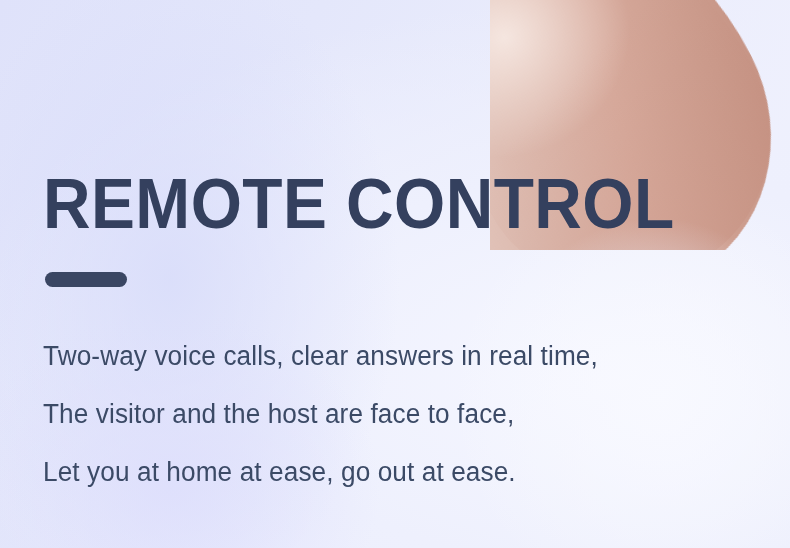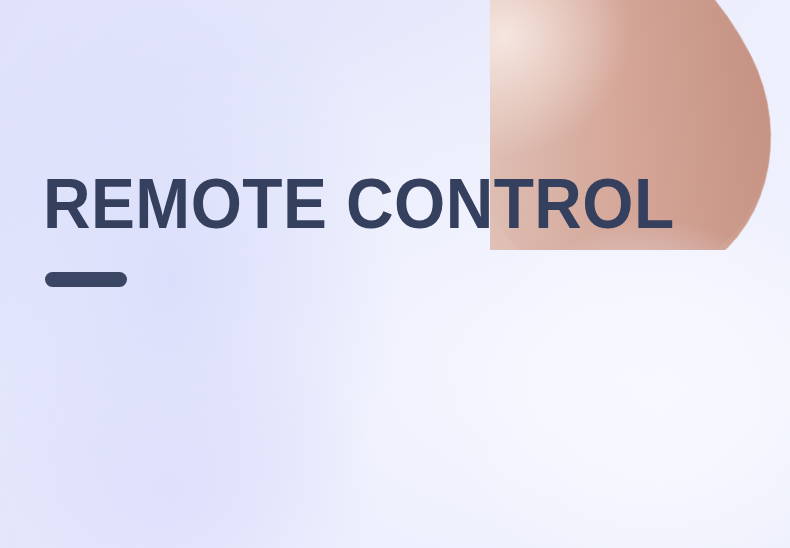--- a/index.html
+++ b/index.html
@@ -174,15 +174,20 @@
     <div class="finger-feather"></div>
     <div class="finger-edge"></div>
   </div>
 
   <div class="content">
 
     <h1 class="headline">REMOTE CONTROL</h1>
 
     <div class="rule"></div>
 
+    <div class="lines">
+      <div class="line">Two-way voice calls, clear answers in real time,</div>
+      <div class="line">The visitor and the host are face to face,</div>
+      <div class="line">Let you at home at ease, go out at ease.</div>
+    </div>
 
   </div>
 </div>
 
 </body></html>

